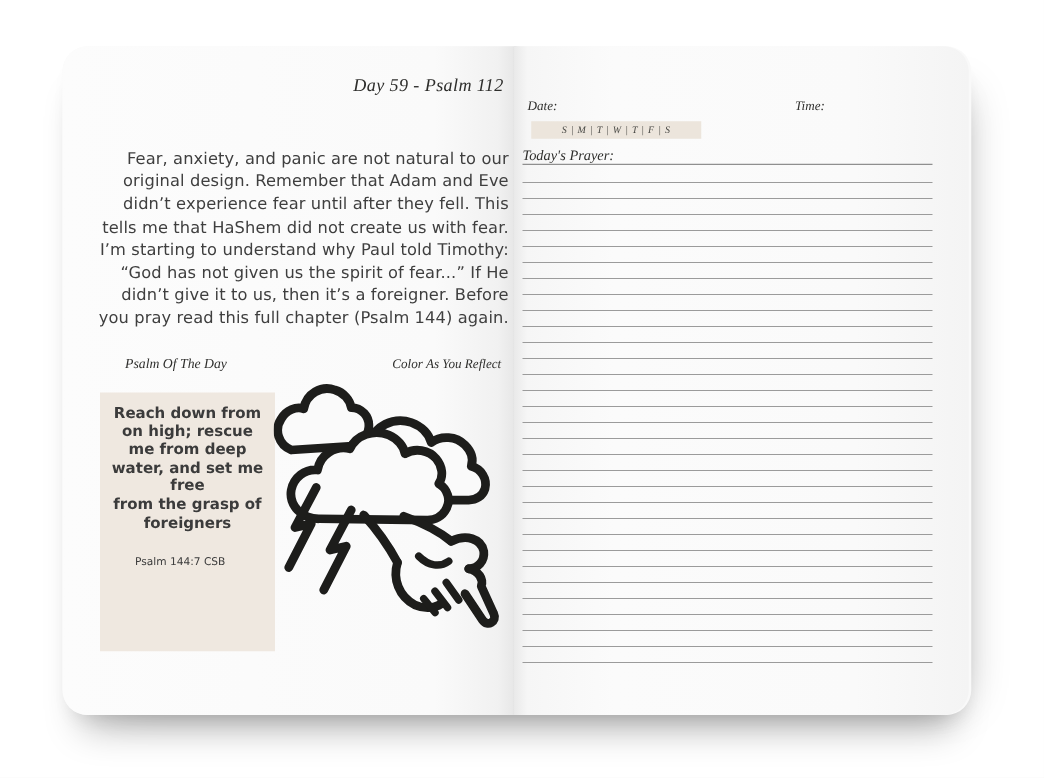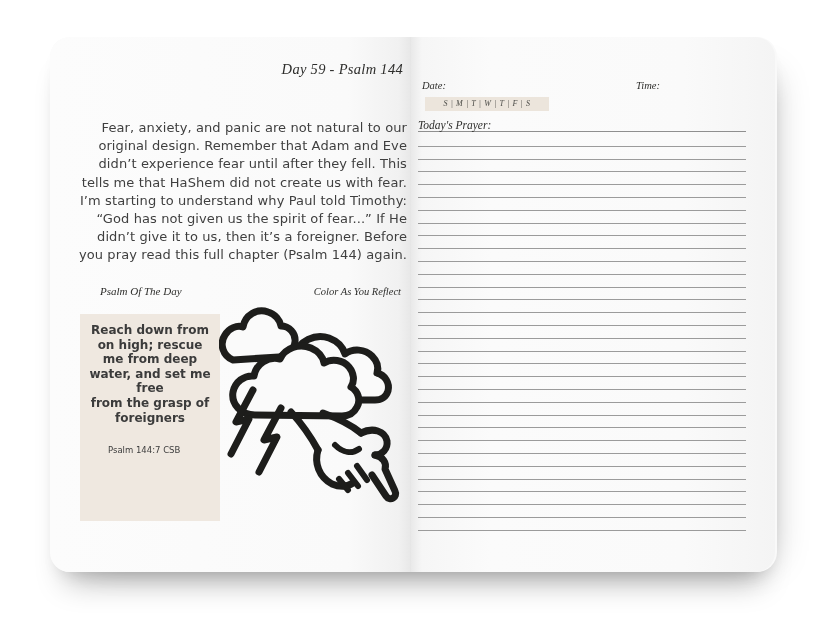--- a/index.html
+++ b/index.html
@@ -54,21 +54,21 @@
     color:#3b3b3b;white-space:pre-line;font-weight:bold;
   }
   .quote-ref{
     position:absolute;left:28px;top:131px;font-size:8.5px;color:#3c3c3c;
   }
   .illustration{position:absolute;left:169px;top:265px;}
   
   .date-label{position:absolute;left:11px;top:43px;font-size:10.5px;}
   .time-label{position:absolute;left:225px;top:43px;font-size:10.5px;}
   .days-strip{
-    position:absolute;left:14px;top:60px;width:124px;height:14px;
+    position:absolute;left:14px;top:60px;width:136px;height:14px;
     background:#ece5dc;color:#4a4a46;
     font-family:"Liberation Serif", serif;font-style:italic;
     font-size:8px;line-height:14px;text-align:center;letter-spacing:0.6px;
   }
   .prayer-row{
     position:absolute;left:7px;top:80px;width:328px;height:14px;
     border-bottom:1px solid #8f8f8f;
   }
   .prayer-label{position:absolute;left:0;bottom:0;font-size:11.5px;}
   .ruled-lines{
@@ -78,21 +78,21 @@
       rgba(0,0,0,0) 0px, rgba(0,0,0,0) 11.8px,
       #9b9b9b 11.8px, #9b9b9b 12.8px);
   }
 </style>
 </head>
 <body>
 
 <div class="book">
 
   <div class="page page-left">
-    <div class="script day-title">Day 59 - Psalm 144</div>
+    <div class="script day-title">Day 59 - Psalm 112</div>
 
     <div class="body-text">Fear, anxiety, and panic are not natural to our original design. Remember that Adam and Eve didn’t experience fear until after they fell. This tells me that HaShem did not create us with fear. I’m starting to understand why Paul told Timothy: “God has not given us the spirit of fear...” If He didn’t give it to us, then it’s a foreigner. Before you pray read this full chapter (Psalm 144) again.</div>
 
     <div class="script label-psalm">Psalm Of The Day</div>
     <div class="script label-color">Color As You Reflect</div>
 
     <div class="quote-box">
       <div class="quote-text">Reach down from on high; rescue me from deep water, and set me free
 from the grasp of foreigners</div>
       <div class="quote-ref">Psalm 144:7 CSB</div>

